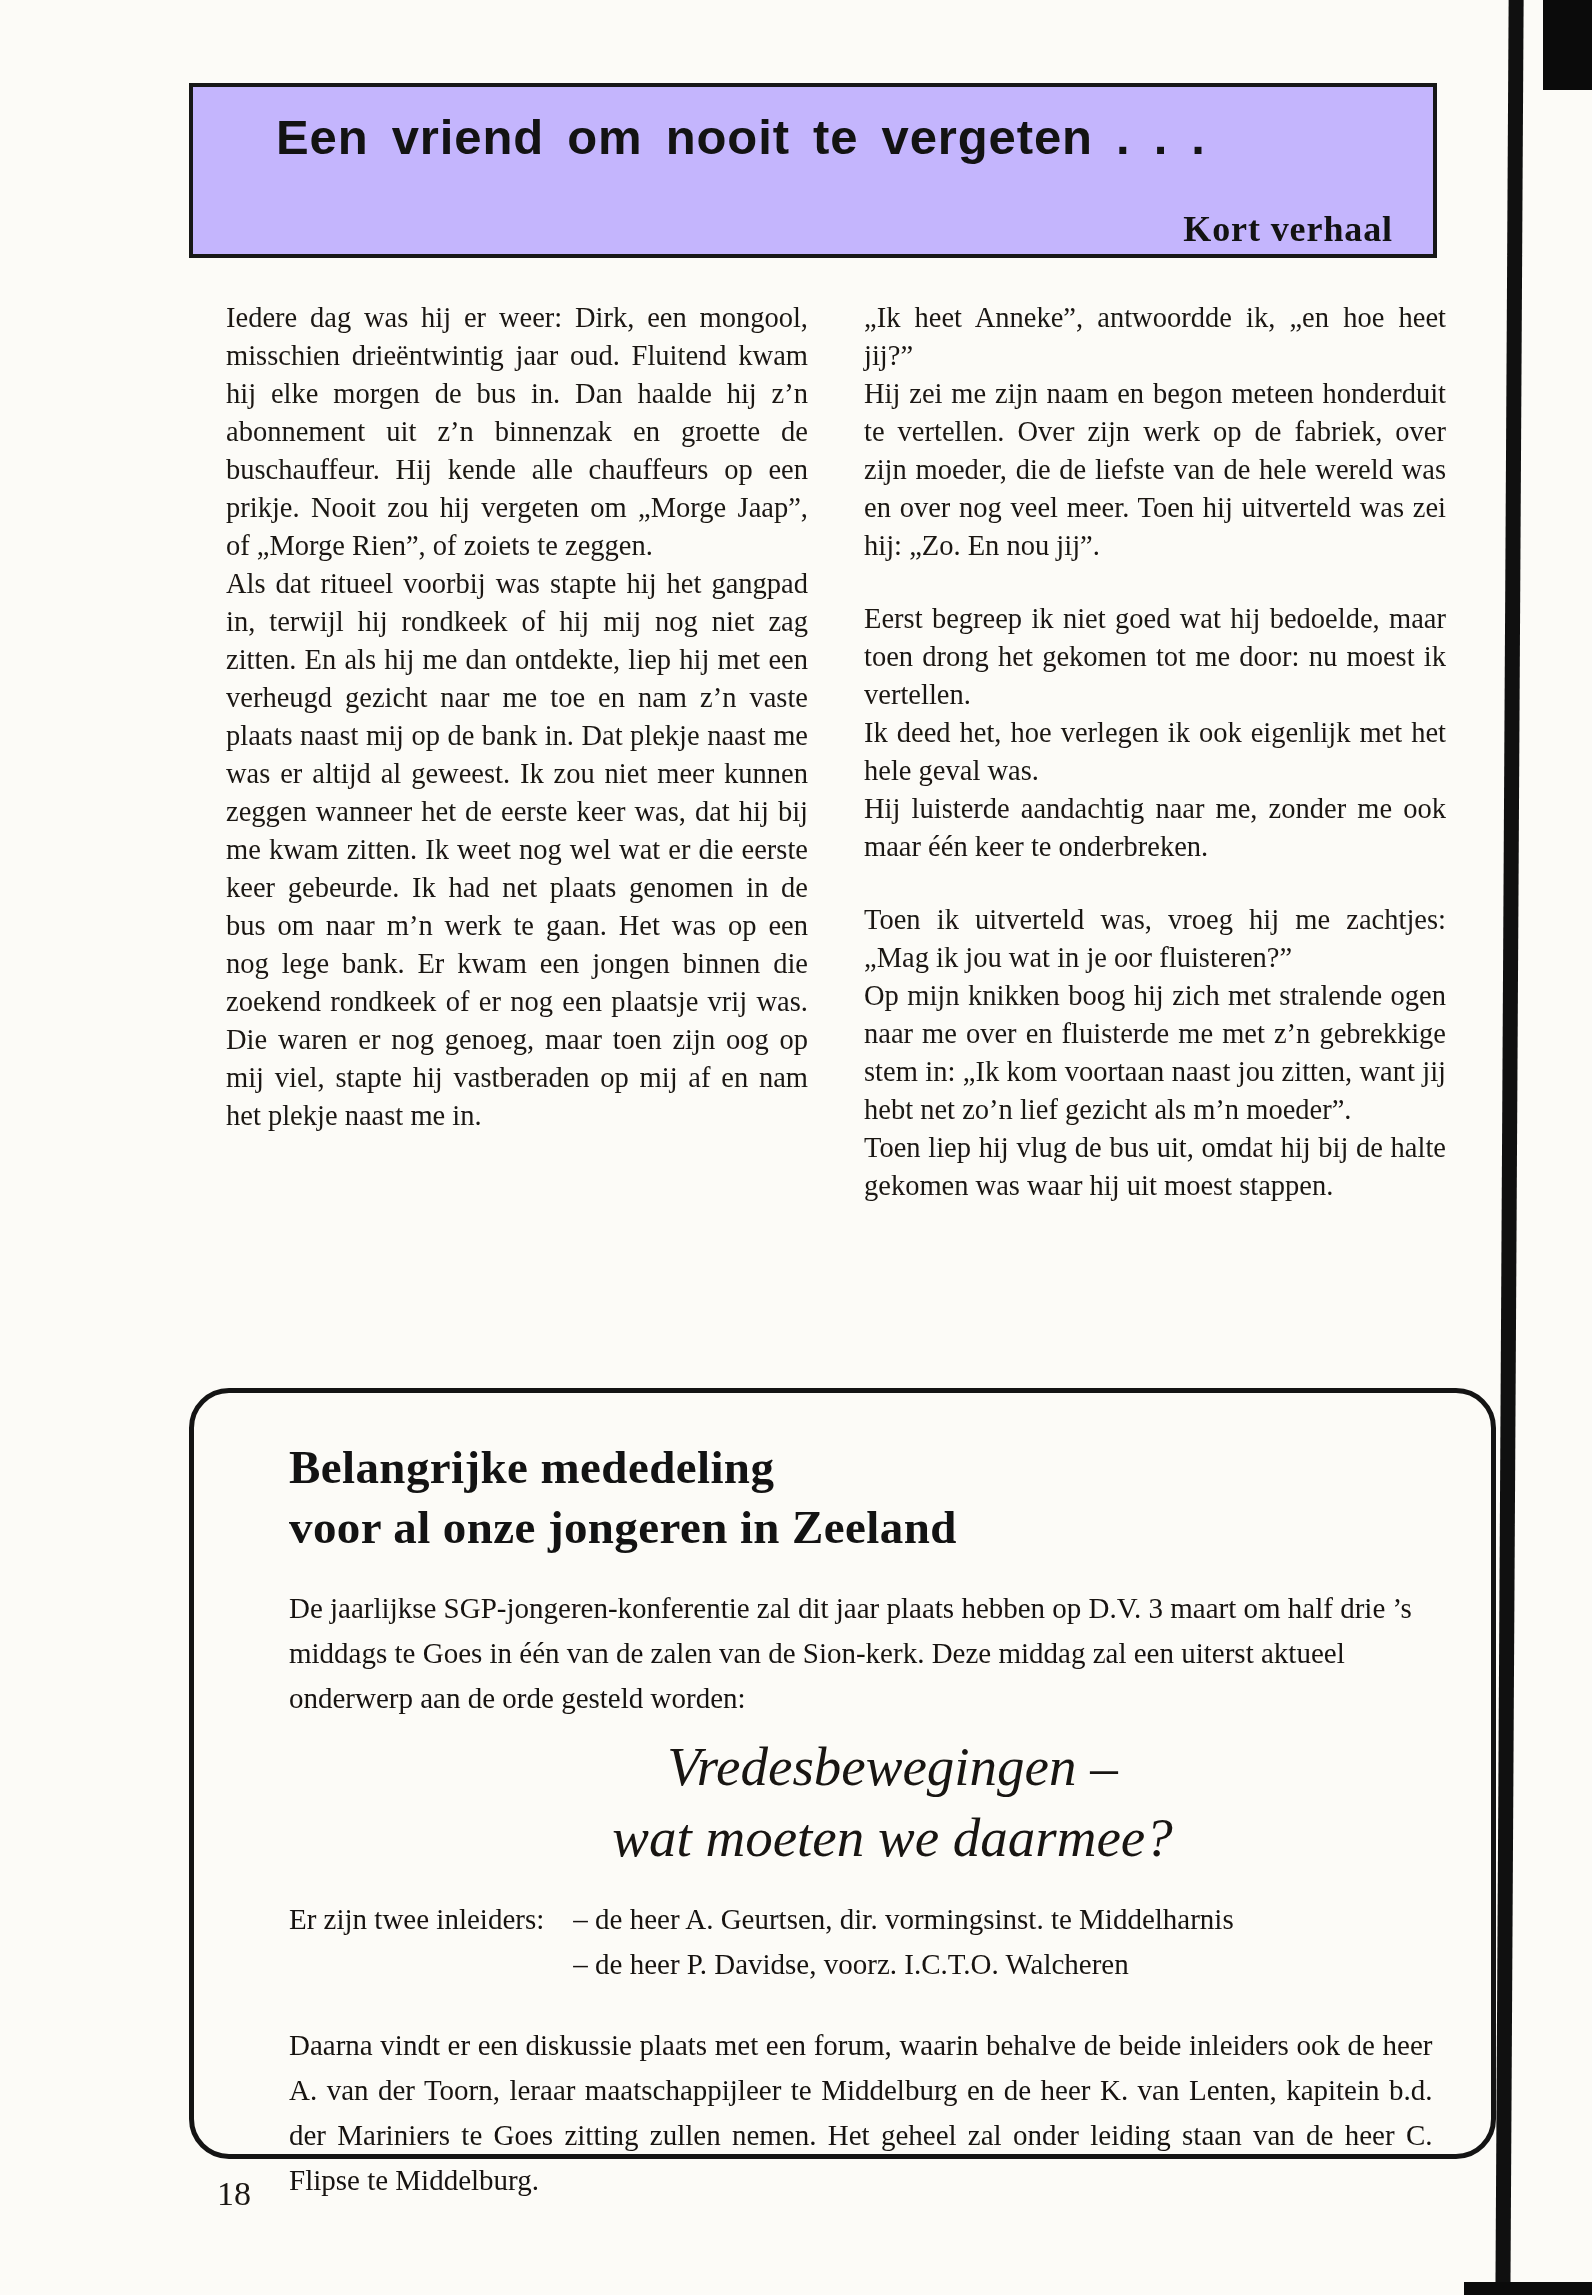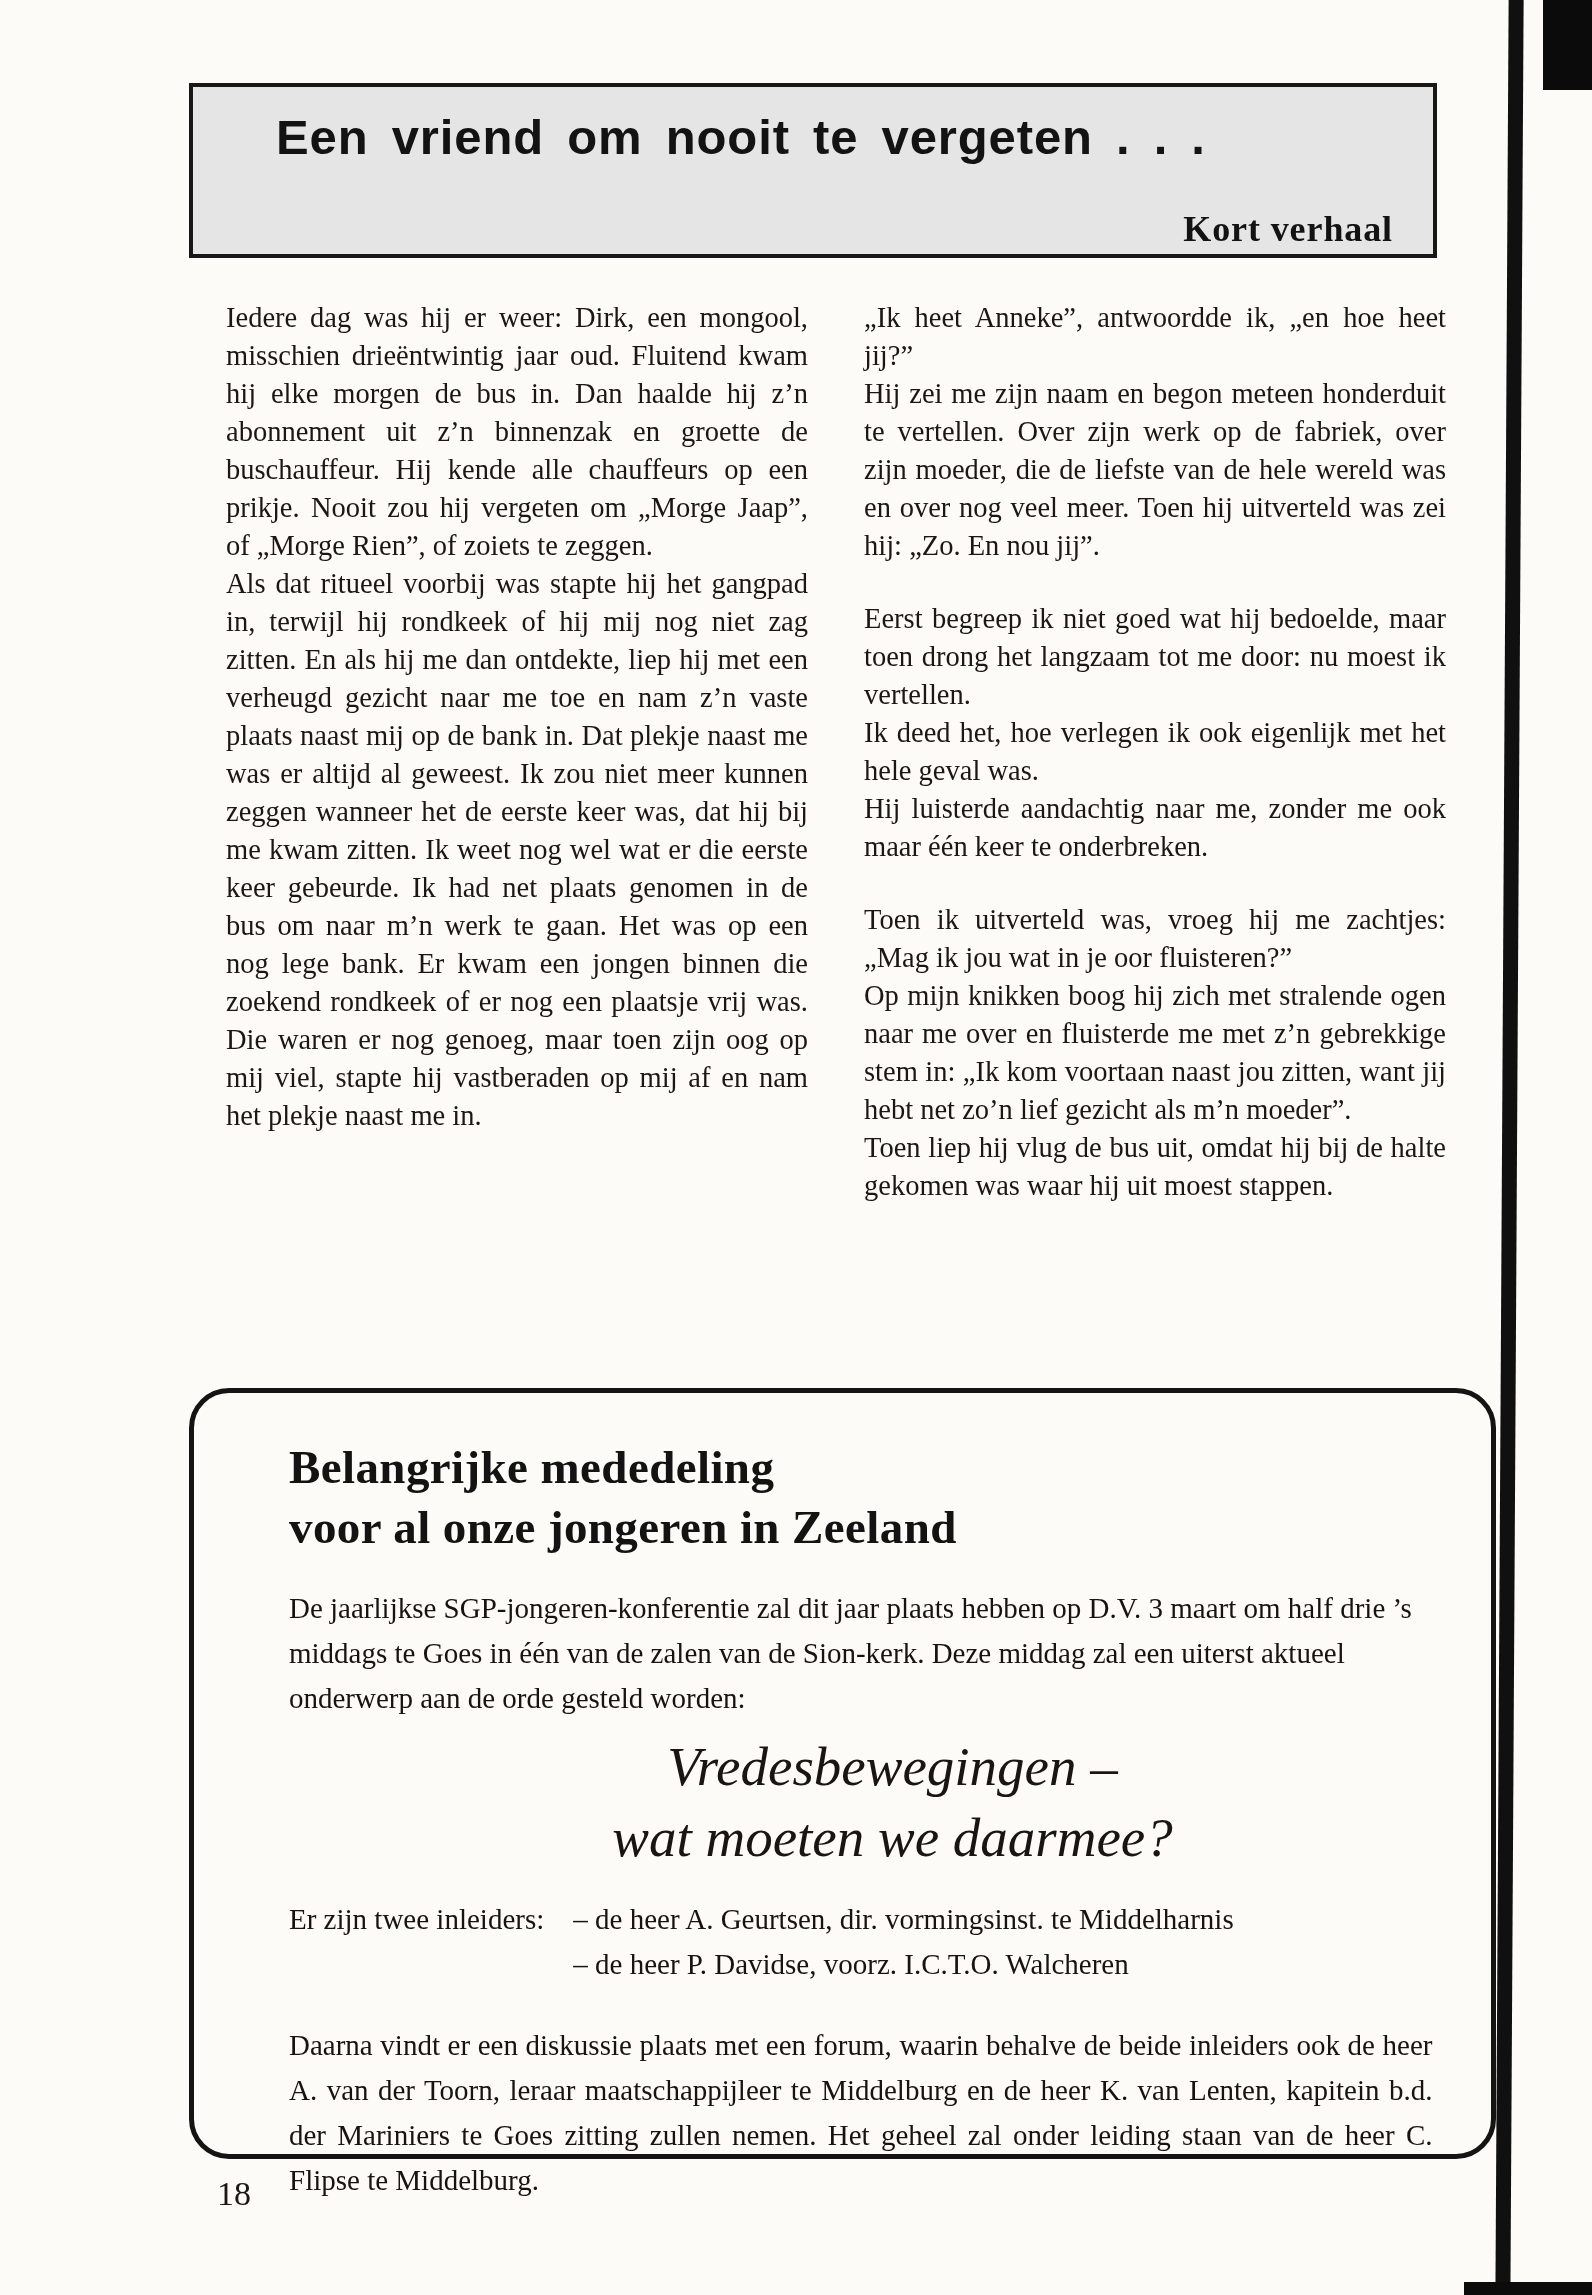--- a/index.html
+++ b/index.html
@@ -11,21 +11,21 @@
   }
   
   .corner-block { position:absolute; top:0; right:0; width:49px; height:90px; background:#0b0b0b; }
   .edge-bar { position:absolute; top:-21.6px; left:1502px; width:14.7px; height:2347px; background:#101010;
               transform:rotate(0.33deg); }
   .bottom-bar { position:absolute; right:0; bottom:0; width:128px; height:13px; background:#0b0b0b; }
 
   
   .title-box {
     position:absolute; left:189px; top:83px; width:1248px; height:175px;
-    border:4.3px solid #171717; box-sizing:border-box; background:#e5e5e5;
+    border:4.3px solid #171717; box-sizing:border-box; background:#c4b5fd;
   }
   .title-box h1 {
     position:absolute; left:83px; top:22.4px; margin:0;
     font-family:"Liberation Sans", sans-serif; font-weight:bold;
     font-size:49px; letter-spacing:0.9px; word-spacing:8.6px; color:#131313;
     white-space:nowrap;
   }
   .genre {
     position:absolute; right:40px; bottom:4.3px;
     font-weight:bold; font-size:36px; color:#131313; letter-spacing:0.9px;
@@ -69,21 +69,21 @@
   </div>
 
   <div class="columns">
     <div class="col">
         <p class="story-p">Iedere dag was hij er weer: Dirk, een mongool, misschien drieëntwintig jaar oud. Fluitend kwam hij elke morgen de bus in. Dan haalde hij z’n abonnement uit z’n binnenzak en groette de buschauffeur. Hij kende alle chauffeurs op een prikje. Nooit zou hij vergeten om „Morge Jaap”, of „Morge Rien”, of zoiets te zeggen.</p>
         <p class="story-p">Als dat ritueel voorbij was stapte hij het gangpad in, terwijl hij rondkeek of hij mij nog niet zag zitten. En als hij me dan ontdekte, liep hij met een verheugd gezicht naar me toe en nam z’n vaste plaats naast mij op de bank in. Dat plekje naast me was er altijd al geweest. Ik zou niet meer kunnen zeggen wanneer het de eerste keer was, dat hij bij me kwam zitten. Ik weet nog wel wat er die eerste keer gebeurde. Ik had net plaats genomen in de bus om naar m’n werk te gaan. Het was op een nog lege bank. Er kwam een jongen binnen die zoekend rondkeek of er nog een plaatsje vrij was. Die waren er nog genoeg, maar toen zijn oog op mij viel, stapte hij vastberaden op mij af en nam het plekje naast me in.</p>
       </div>
     <div class="col">
         <p class="story-p">„Ik heet Anneke”, antwoordde ik, „en hoe heet jij?”</p>
         <p class="story-p">Hij zei me zijn naam en begon meteen honderduit te vertellen. Over zijn werk op de fabriek, over zijn moeder, die de liefste van de hele wereld was en over nog veel meer. Toen hij uitverteld was zei hij: „Zo. En nou jij”.</p>
-        <p class="story-p gap">Eerst begreep ik niet goed wat hij bedoelde, maar toen drong het langzaam tot me door: nu moest ik vertellen.</p>
+        <p class="story-p gap">Eerst begreep ik niet goed wat hij bedoelde, maar toen drong het gekomen tot me door: nu moest ik vertellen.</p>
         <p class="story-p">Ik deed het, hoe verlegen ik ook eigenlijk met het hele geval was.</p>
         <p class="story-p">Hij luisterde aandachtig naar me, zonder me ook maar één keer te onderbreken.</p>
         <p class="story-p gap">Toen ik uitverteld was, vroeg hij me zachtjes: „Mag ik jou wat in je oor fluisteren?”</p>
         <p class="story-p">Op mijn knikken boog hij zich met stralende ogen naar me over en fluisterde me met z’n gebrekkige stem in: „Ik kom voortaan naast jou zitten, want jij hebt net zo’n lief gezicht als m’n moeder”.</p>
         <p class="story-p">Toen liep hij vlug de bus uit, omdat hij bij de halte gekomen was waar hij uit moest stappen.</p>
       </div>
   </div>
 
   <div class="notice">
     <div class="notice-inner">

